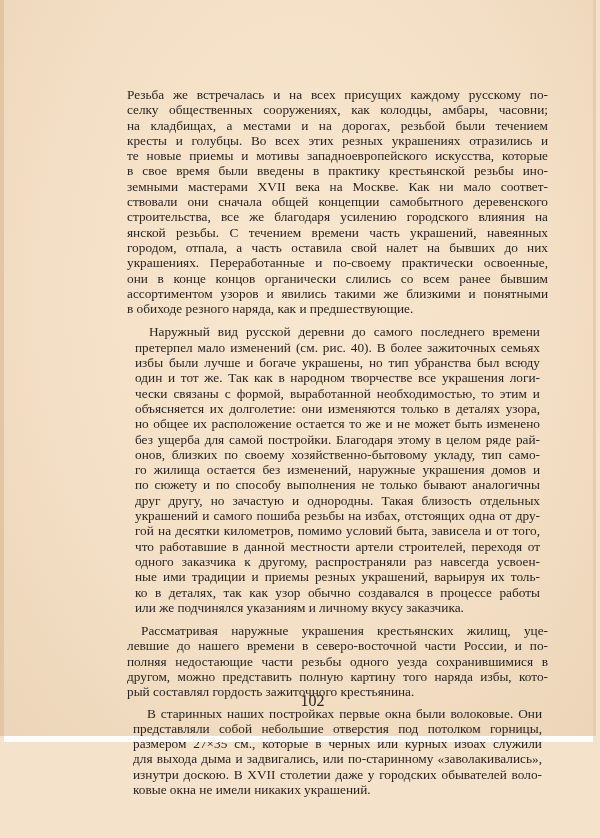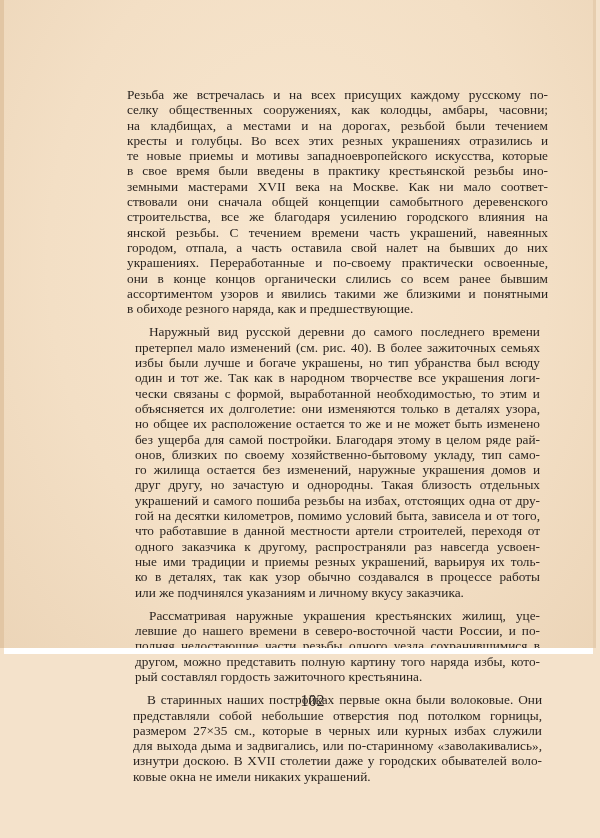--- a/index.html
+++ b/index.html
@@ -2,21 +2,21 @@
 <html><head>
 <meta charset="utf-8">
 <style>
   html, body { margin: 0; padding: 0; }
   body {
     width: 600px; height: 838px; overflow: hidden;
     background: #f4e2cb;
   }
   .page {
     position: relative;
-    width: 596px; height: 648px;
+    width: 596px; height: 736px;
     background: radial-gradient(ellipse at 50% 40%, #f8e7d0 0%, #f3dfc5 60%, #ecd5b8 100%);
     border-left: 4px solid #e2c6a4;
     border-right: 3px solid #e6cdae;
     box-sizing: border-box;
     padding-left: 12px;
   }
   .page::after {
     content: ""; position: absolute; left: 0; right: 0; bottom: -6px; height: 6px;
     background: #ffffff;
   }
@@ -76,31 +76,32 @@
       <span class="line indent">Наружный вид русской деревни до самого последнего времени</span>
       <span class="line">претерпел мало изменений (см. рис. 40). В более зажиточных семьях</span>
       <span class="line">избы были лучше и богаче украшены, но тип убранства был всюду</span>
       <span class="line">один и тот же. Так как в народном творчестве все украшения логи-</span>
       <span class="line">чески связаны с формой, выработанной необходимостью, то этим и</span>
       <span class="line">объясняется их долголетие: они изменяются только в деталях узора,</span>
       <span class="line">но общее их расположение остается то же и не может быть изменено</span>
       <span class="line">без ущерба для самой постройки. Благодаря этому в целом ряде рай-</span>
       <span class="line">онов, близких по своему хозяйственно-бытовому укладу, тип само-</span>
       <span class="line">го жилища остается без изменений, наружные украшения домов и</span>
+      <span class="line">по сюжету и по способу выполнения не только бывают аналогичны</span>
       <span class="line">друг другу, но зачастую и однородны. Такая близость отдельных</span>
       <span class="line">украшений и самого пошиба резьбы на избах, отстоящих одна от дру-</span>
       <span class="line">гой на десятки километров, помимо условий быта, зависела и от того,</span>
       <span class="line">что работавшие в данной местности артели строителей, переходя от</span>
       <span class="line">одного заказчика к другому, распространяли раз навсегда усвоен-</span>
       <span class="line">ные ими традиции и приемы резных украшений, варьируя их толь-</span>
       <span class="line">ко в деталях, так как узор обычно создавался в процессе работы</span>
       <span class="line last">или же подчинялся указаниям и личному вкусу заказчика.</span>
     </p>
 
-    <p style="margin:8px">
+    <p style="margin:0">
       <span class="line indent">Рассматривая наружные украшения крестьянских жилищ, уце-</span>
       <span class="line">левшие до нашего времени в северо-восточной части России, и по-</span>
       <span class="line">полняя недостающие части резьбы одного уезда сохранившимися в</span>
       <span class="line">другом, можно представить полную картину того наряда избы, кото-</span>
       <span class="line last">рый составлял гордость зажиточного крестьянина.</span>
     </p>
 
     <p style="margin:6px">
       <span class="line indent">В старинных наших постройках первые окна были волоковые. Они</span>
       <span class="line">представляли собой небольшие отверстия под потолком горницы,</span>

